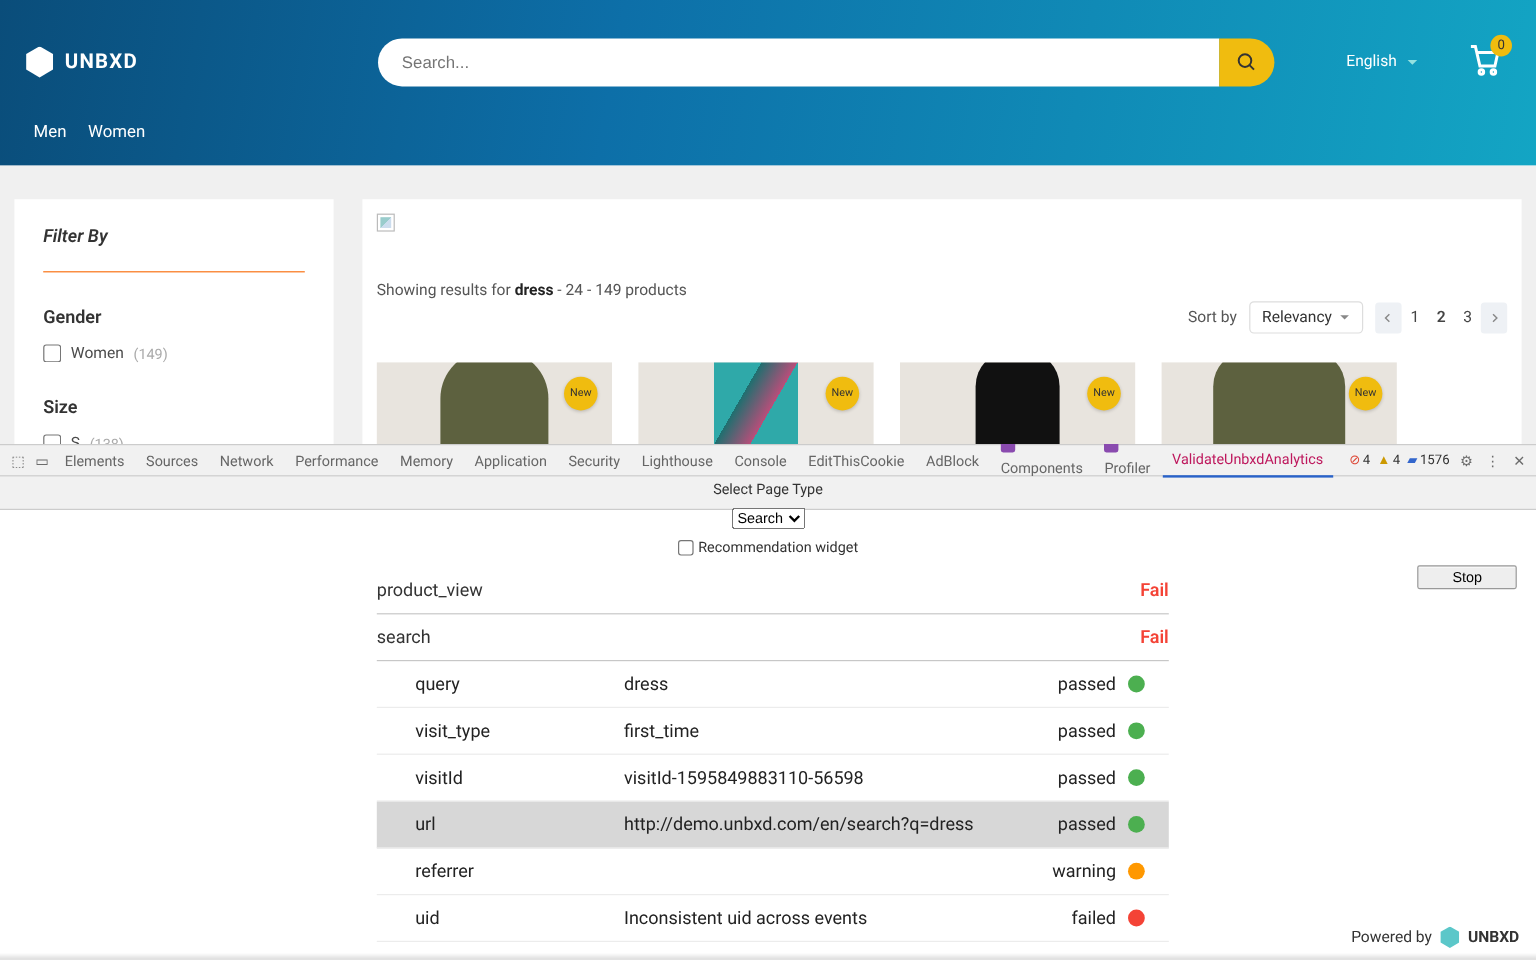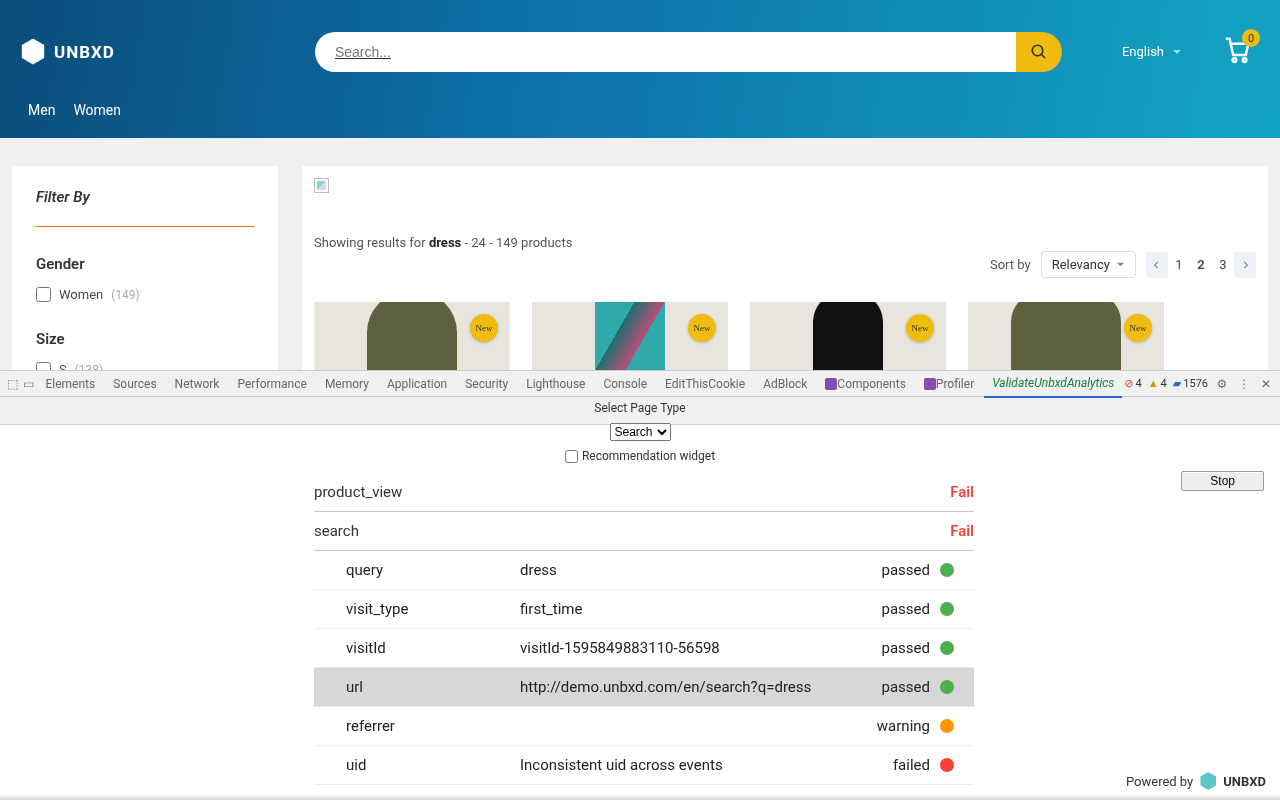--- a/index.html
+++ b/index.html
@@ -2,21 +2,21 @@
 <html><head>
 <meta charset="utf-8">
 <style>
 * { box-sizing: border-box; margin: 0; padding: 0; }
 body { font-family: -apple-system, BlinkMacSystemFont, "Segoe UI", Roboto, Arial, sans-serif; background: #fff; color: #333; font-size: 13px; overflow: hidden; }
 
 .header { background: linear-gradient(100deg, #0a4d7a 0%, #0d6fa8 40%, #13a5c4 100%); height: 138px; }
 .header-top { display: flex; align-items: center; padding: 15px 28px 0 20px; height: 88px; }
 .logo { display: flex; align-items: center; gap: 8px; color: #fff; font-weight: 700; font-size: 17px; letter-spacing: 1px; }
 .logo-hex { width: 26px; height: 26px; background: #fff; clip-path: polygon(50% 0, 93% 25%, 93% 75%, 50% 100%, 7% 75%, 7% 25%); }
-.searchbar { flex: 1; display: flex; margin-left: 200px; margin-right: 60px; text-decoration: underline; }
+.searchbar { flex: 1; display: flex; margin-left: 200px; margin-right: 60px; }
 .search-input { flex: 1; height: 40px; border: none; border-radius: 20px 0 0 20px; padding: 0 20px; font-size: 14px; outline: none; }
 .search-btn { width: 46px; height: 40px; border: none; border-radius: 0 20px 20px 0; background: #f0bc0f; cursor: pointer; display: flex; align-items: center; justify-content: center; }
 .search-btn svg { width: 18px; height: 18px; }
 .lang { color: #fff; font-size: 13px; display: flex; align-items: center; gap: 8px; margin-right: 40px; }
 .lang svg { width: 10px; height: 10px; opacity: .7; }
 .cart { position: relative; color: #fff; }
 .cart svg { width: 30px; height: 30px; stroke: #fff; fill: none; stroke-width: 2; }
 .cart-badge { position: absolute; top: -6px; right: -8px; background: #f0bc0f; color: #333; width: 18px; height: 18px; border-radius: 50%; font-size: 11px; display: flex; align-items: center; justify-content: center; }
 .nav { display: flex; gap: 18px; padding: 14px 28px; align-items: flex-end; }
 .nav a { color: #fff; font-size: 14px; text-decoration: none; }
@@ -37,33 +37,33 @@
 .results-text b { color: #222; }
 .results-right { display: flex; align-items: center; gap: 10px; margin-top: 44px; }
 .sortby-label { font-size: 13px; color: #555; }
 .sort-select { border: 1px solid #ddd; background: #fff; border-radius: 4px; padding: 5px 10px; font-size: 13px; display: flex; align-items: center; gap: 6px; }
 .pager { display: flex; align-items: center; gap: 0; }
 .pager span { width: 22px; height: 26px; display: flex; align-items: center; justify-content: center; font-size: 13px; color: #444; cursor: pointer; }
 .pager .arrow { background: #eef1f5; border-radius: 3px; }
 .pager .active { font-weight: 600; }
 
 .products { display: flex; gap: 22px; }
-.product { position: relative; width: 196px; height: 120px; background: #e8e4de; overflow: hidden; display:flex; align-items:flex-start; justify-content:center;font-family:Liberation Serif, serif; }
+.product { position: relative; width: 196px; height: 120px; background: #e8e4de; overflow: hidden; display:flex; align-items:flex-start; justify-content:center; }
 .product .badge { position: absolute; top: 12px; right: 12px; width: 28px; height: 28px; background: #f0bc0f; border-radius: 50%; font-size: 9px; display: flex; align-items: center; justify-content: center; box-shadow: 0 1px 3px rgba(0,0,0,.2); }
 .m1 { background:#5d613f; width:90px; height:140px; border-radius:40px 40px 0 0; margin-top:-10px; }
 .m2 { background: linear-gradient(120deg,#2fa9a9 30%,#1f6f6f 30%,#b94e7a 50%,#2fa9a9 50%); width:70px; height:140px; margin-top:-10px; }
 .m3 { background:#111; width:70px; height:140px; border-radius:30px 30px 0 0; margin-top:-10px; }
 .m4 { background:#5d613f; width:110px; height:140px; border-radius:30px 30px 0 0; margin-top:-10px; }
 
 .devtools { border-top: 1px solid #ccc; font-size: 12px; background: #f1f1f1; }
 .dt-tabs { display: flex; align-items: center; padding: 0 6px; height: 26px; border-bottom: 1px solid #ccc; gap: 2px; }
 .dt-icon { width: 18px; text-align: center; opacity: .7; cursor: pointer; }
 .dt-tab { color: #666; padding: 0 8px; line-height: 26px; cursor: pointer; white-space: nowrap; }
-.dt-tab.active { color: #15803d; border-bottom: 2px solid #2962c9; font-style: italic; }
-.dt-tab.rc { display:flex; align-items:center; gap:0; }
+.dt-tab.active { color: #be185d; border-bottom: 2px solid #2962c9; }
+.dt-tab.rc { display:flex; align-items:flex-start; gap:0;flex-direction:column; }
 .rc-box { width:12px; height:12px; background:#8a4baf; border-radius:2px; display:inline-block; }
 .dt-right { margin-left: auto; display: flex; align-items: center; gap: 6px; }
 .dt-badge { display:flex; align-items:center; gap:2px; font-size:11px; }
 .dt-red { color:#d43; }
 .dt-yel { color:#c90; }
 .dt-blue { color:#36c; }
 .dt-gear, .dt-more, .dt-close { width: 16px; text-align: center; opacity: .7; cursor: pointer; }
 
 .dt-toolbar { display:flex; align-items:center; padding: 4px 16px; height: 28px; border-bottom: 1px solid #ccc; gap: 8px; flex-direction: column; }
 .dt-toolbar select { font-size: 12px; height: 20px; }

